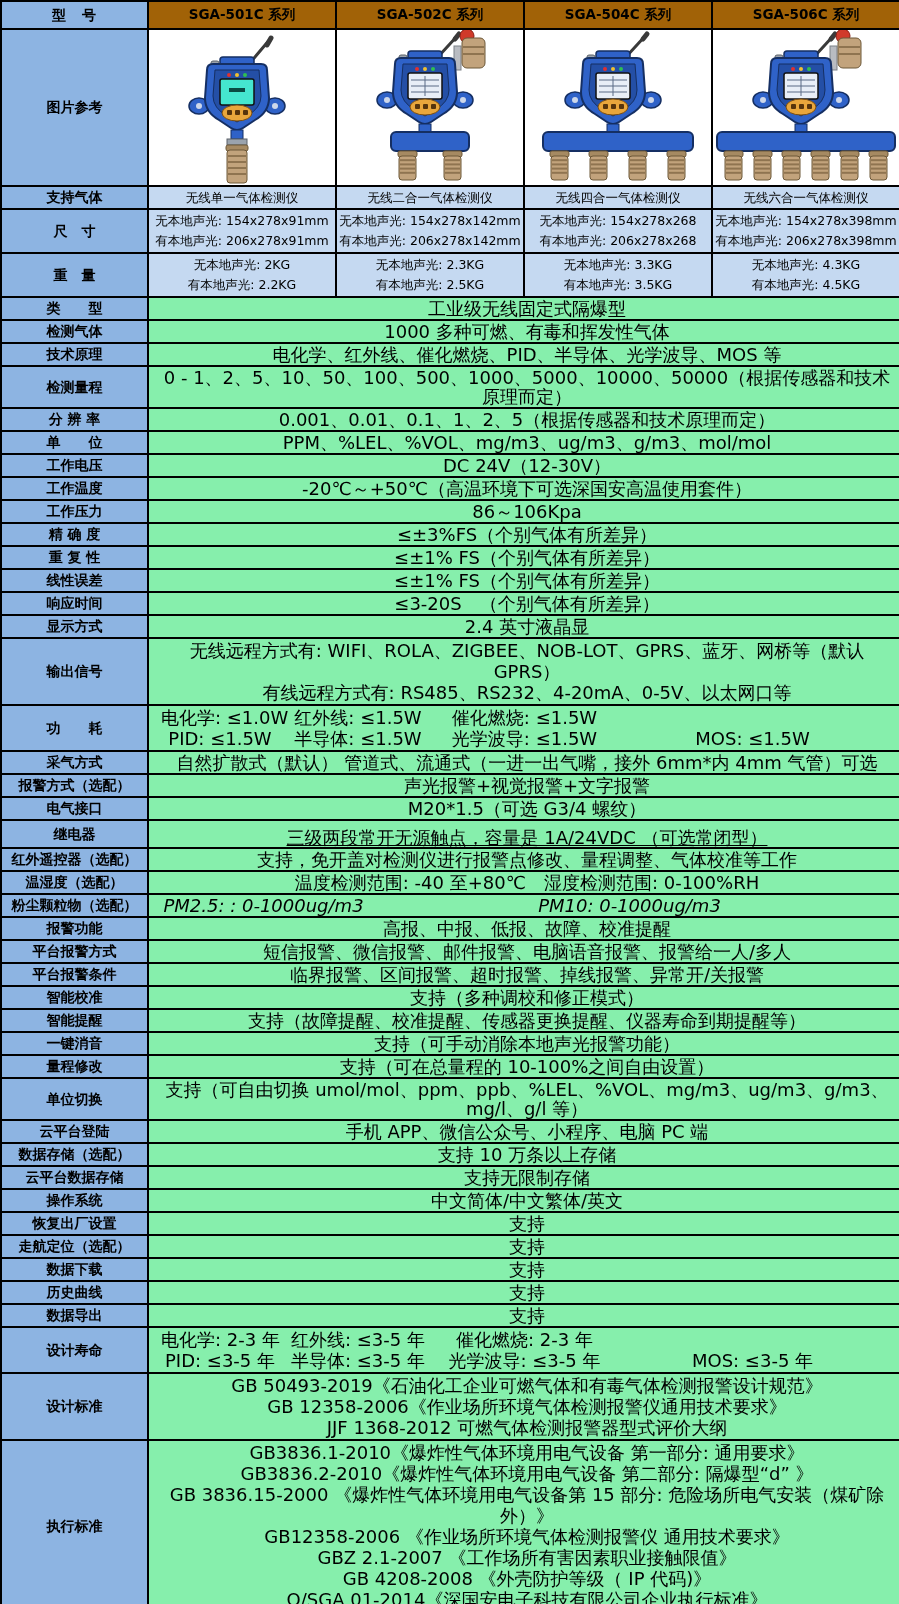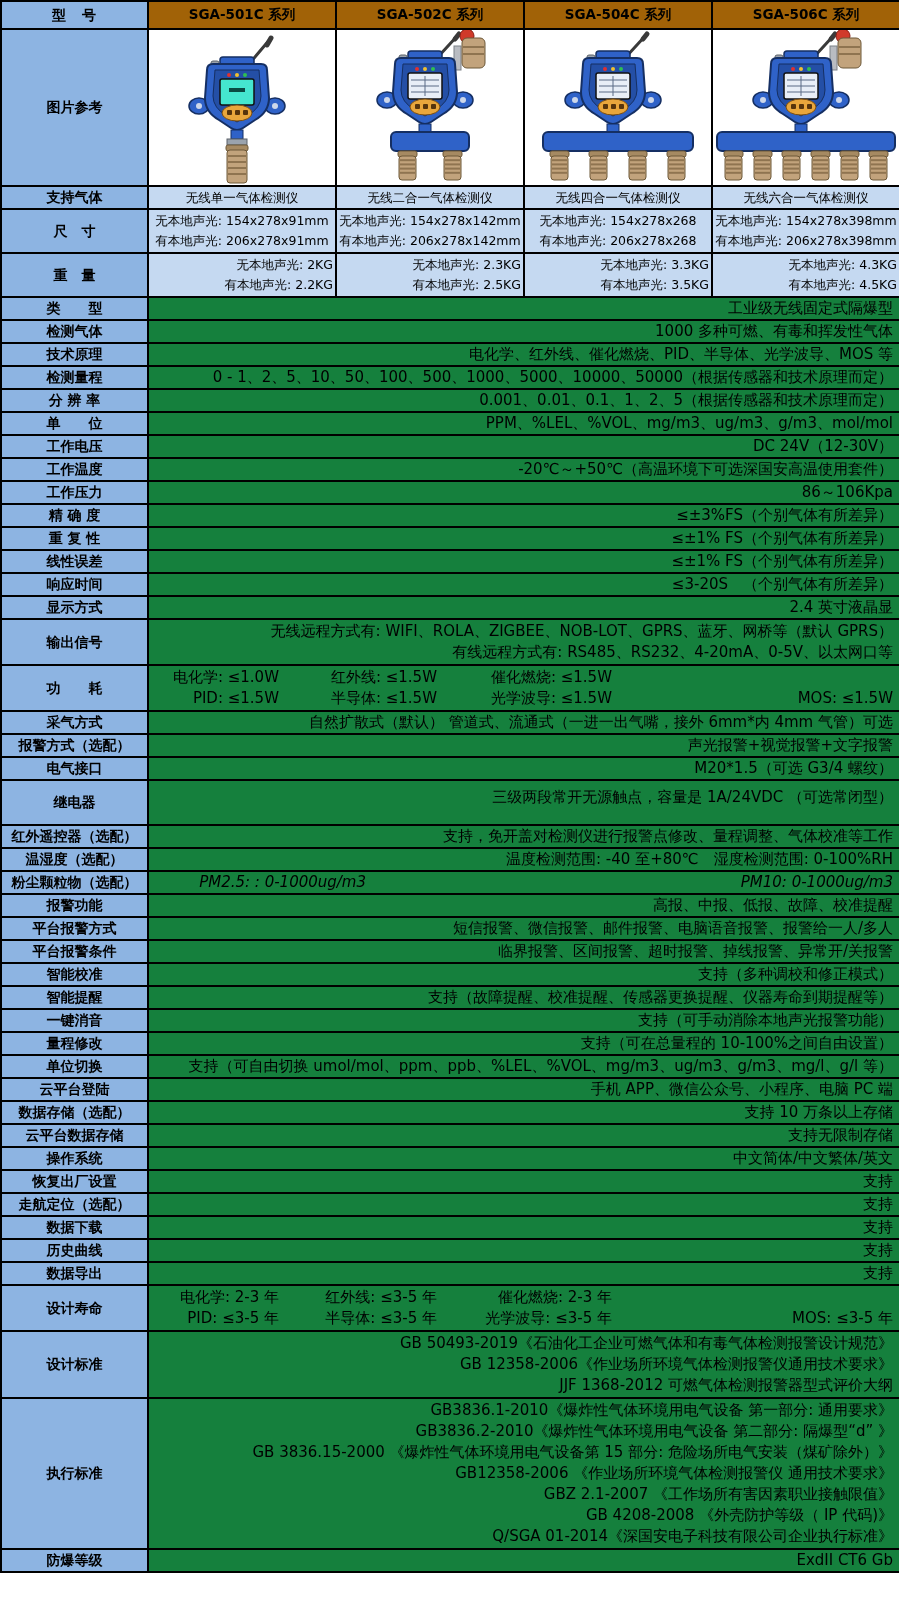--- a/index.html
+++ b/index.html
@@ -22,49 +22,49 @@
   }
   th.lbl {
     background:#8DB4E2;
     font-weight:bold;
     font-size:14px;
     text-align:center;
     padding:2px 3px;
     line-height:17px;
   }
   td.val {
-    background:#15803d;
-    font-size:15px;
-    text-align:right;
+    background:#86efac;
+    font-size:18px;
+    text-align:center;
     padding:1px 6px 1px 12px;
     line-height:19px;
   }
   td.val .ln { line-height:19px; white-space:pre-wrap; }
   tr.multi td.val .ln { line-height:21px; }
-  tr.tall td.val { padding-top:7px; padding-bottom:17px; }
+  tr.tall td.val { padding-top:7px; padding-bottom:0;text-decoration:underline; }
   td.mval {
     background:#C5D9F1;
     font-size:12.5px;
     text-align:center;
     padding:1px 2px;
     line-height:19px;
   }
   tr.hdr th.mdl {
     background:#a16207;
     font-weight:bold;
     font-size:13.5px;
     text-align:center;
     height:28px;
   }
   tr.hdr th.lbl { height:22px; font-size:14px; letter-spacing:1px; }
   tr.imgrow td.img { background:#ffffff; height:157px; padding:0; text-align:center; }
   tr.suprow td.mval { height:19px; }
   tr.szrow td.mval .ln, tr.wtrow td.mval .ln { line-height:20px; }
   tr.szrow td.mval { height:44px; }
-  tr.wtrow td.mval { height:40px;text-align:right; }
+  tr.wtrow td.mval { height:40px; }
   .cgrid { display:grid; grid-template-columns:118px 158px 175px auto; line-height:21px; }
   .cgrid-pm { display:grid; grid-template-columns:205px auto; line-height:19px;font-style:italic; }
   .seg { white-space:pre; }
   svg { display:block; margin:0 auto; }
 </style>
 </head>
 <body>
 
 <table class="spec">
   <colgroup>

